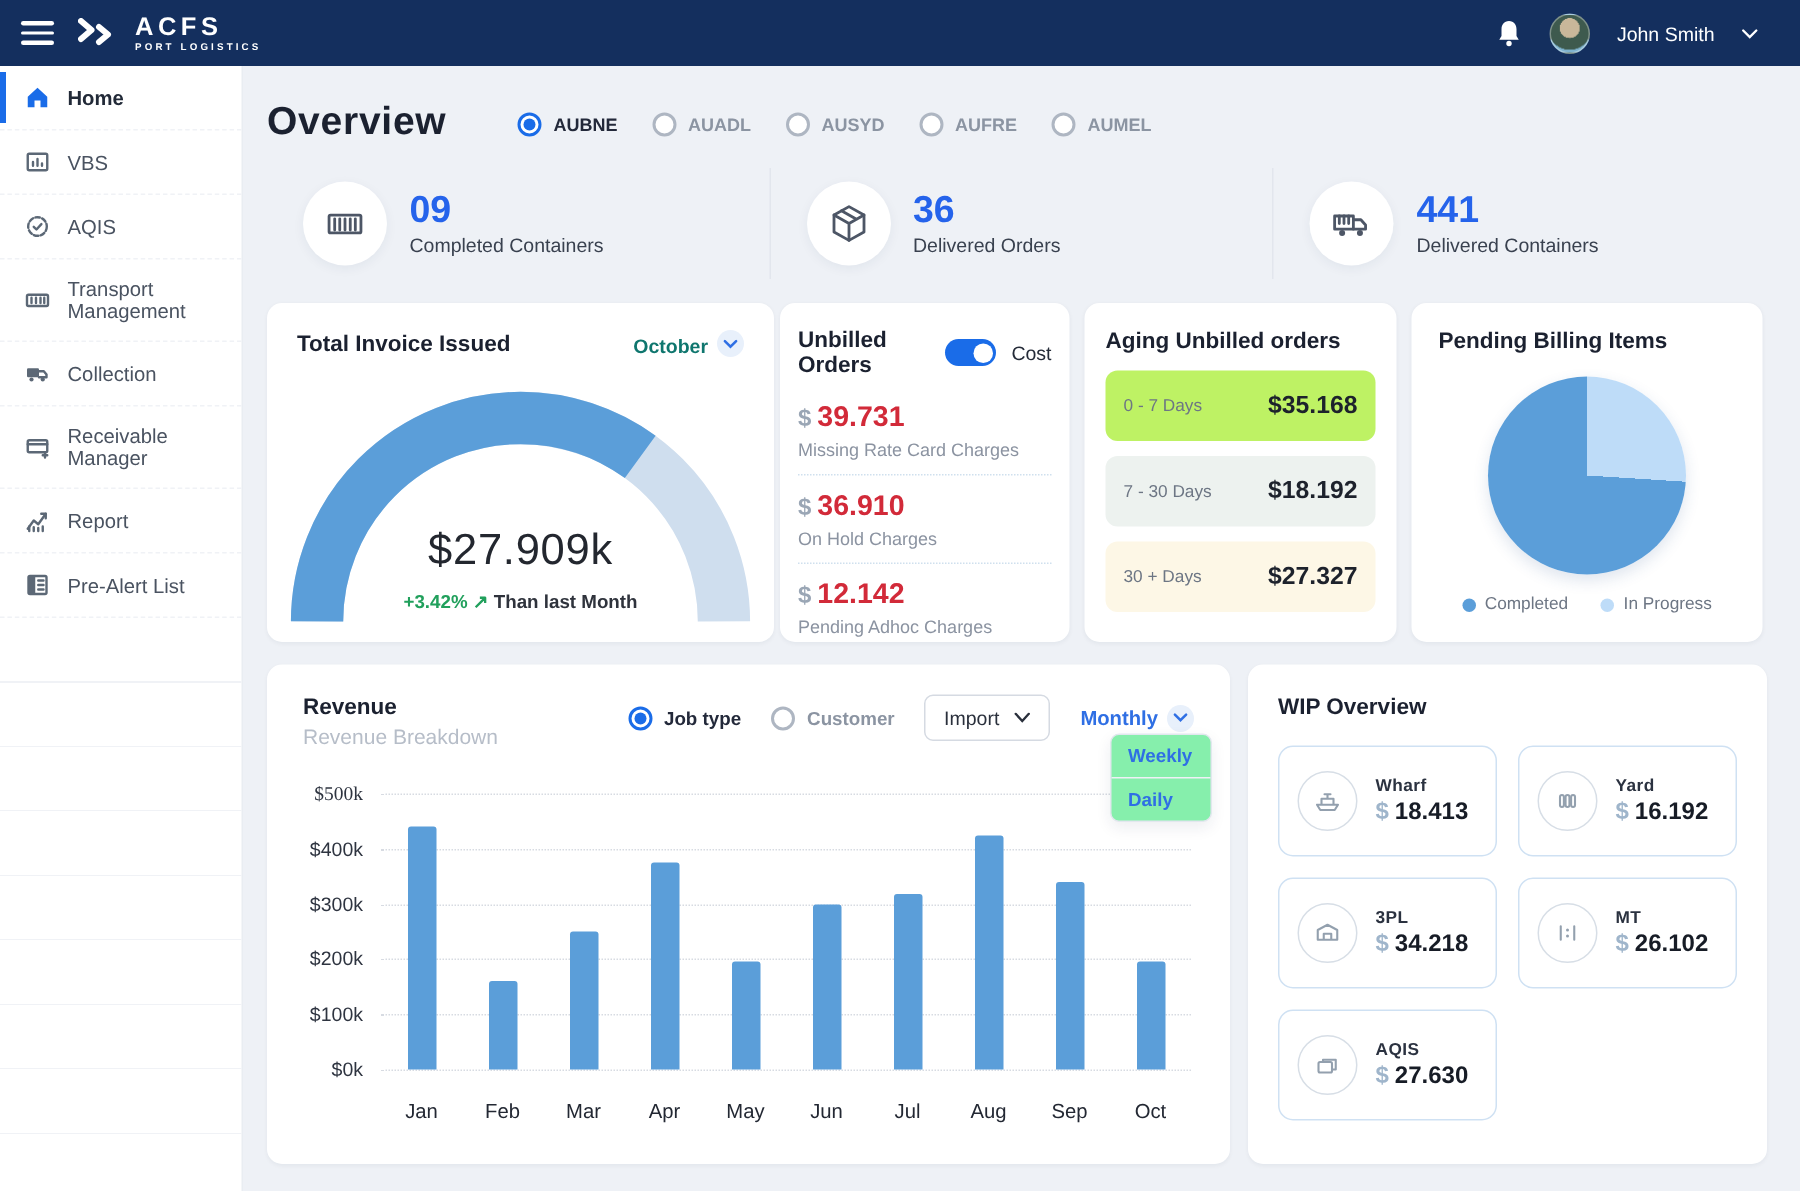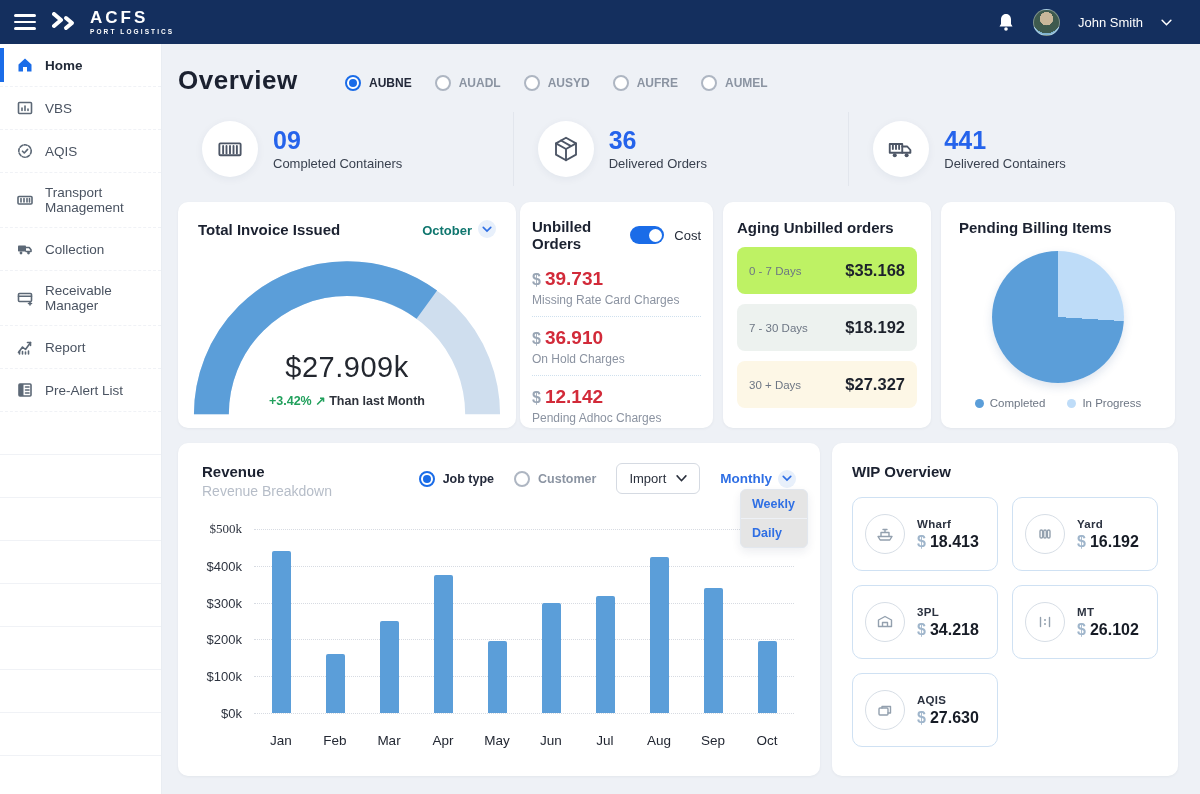--- a/index.html
+++ b/index.html
@@ -112,21 +112,21 @@
   .leg-dot { width:9px; height:9px; border-radius:50%; }
 
   
   #revenue-card { left:16px; top:399px; width:642px; height:333px; padding:20px 24px; }
   .rev-head { display:flex; align-items:flex-start; }
   .rev-sub { font-size:14px; color:#b6bdc8; margin-top:3px; }
   .rev-controls { margin-left:auto; display:flex; align-items:center; gap:20px; }
   .rev-controls .radio-opt { font-size:12.5px; }
   .import-btn { border:1px solid #d5dae2; border-radius:6px; padding:7px 12px; font-size:13px; color:#2a303c; display:flex; gap:10px; align-items:center; background:#fff; cursor:pointer; }
   .period-dd { display:flex; align-items:center; gap:6px; color:#2f6fe4; font-size:13.5px; font-weight:bold; cursor:pointer; }
-  .dd-menu { position:absolute; right:12px; top:46px; width:68px; background:#e5e5e5; border:1px solid #e2e7ee; border-radius:6px; box-shadow:0 4px 10px rgba(20,40,80,.08); z-index:20; }
+  .dd-menu { position:absolute; right:12px; top:46px; width:68px; background:#86efac; border:1px solid #e2e7ee; border-radius:6px; box-shadow:0 4px 10px rgba(20,40,80,.08); z-index:20; }
   .dd-menu div { padding:7px 11px; font-size:12.5px; font-weight:bold; color:#2f6fe4; cursor:pointer; }
   .dd-menu div + div { border-top:1px solid #eef1f6; }
 
   .chart-area { position:absolute; left:24px; right:26px; top:86px; height:184px; }
   .yaxis { position:absolute; left:0; top:0; width:46px; height:100%; }
   .ylab { position:absolute; right:6px; transform:translateY(-50%); font-size:13px; color:#2e3440; white-space:nowrap; }
   .plot { position:absolute; left:52px; right:0; top:0; height:100%; }
   .grid { position:absolute; inset:0; }
   .gline { position:absolute; left:0; right:0; border-top:1.5px dotted #d7dbe2; }
   .bars { position:absolute; inset:0; display:flex; }

